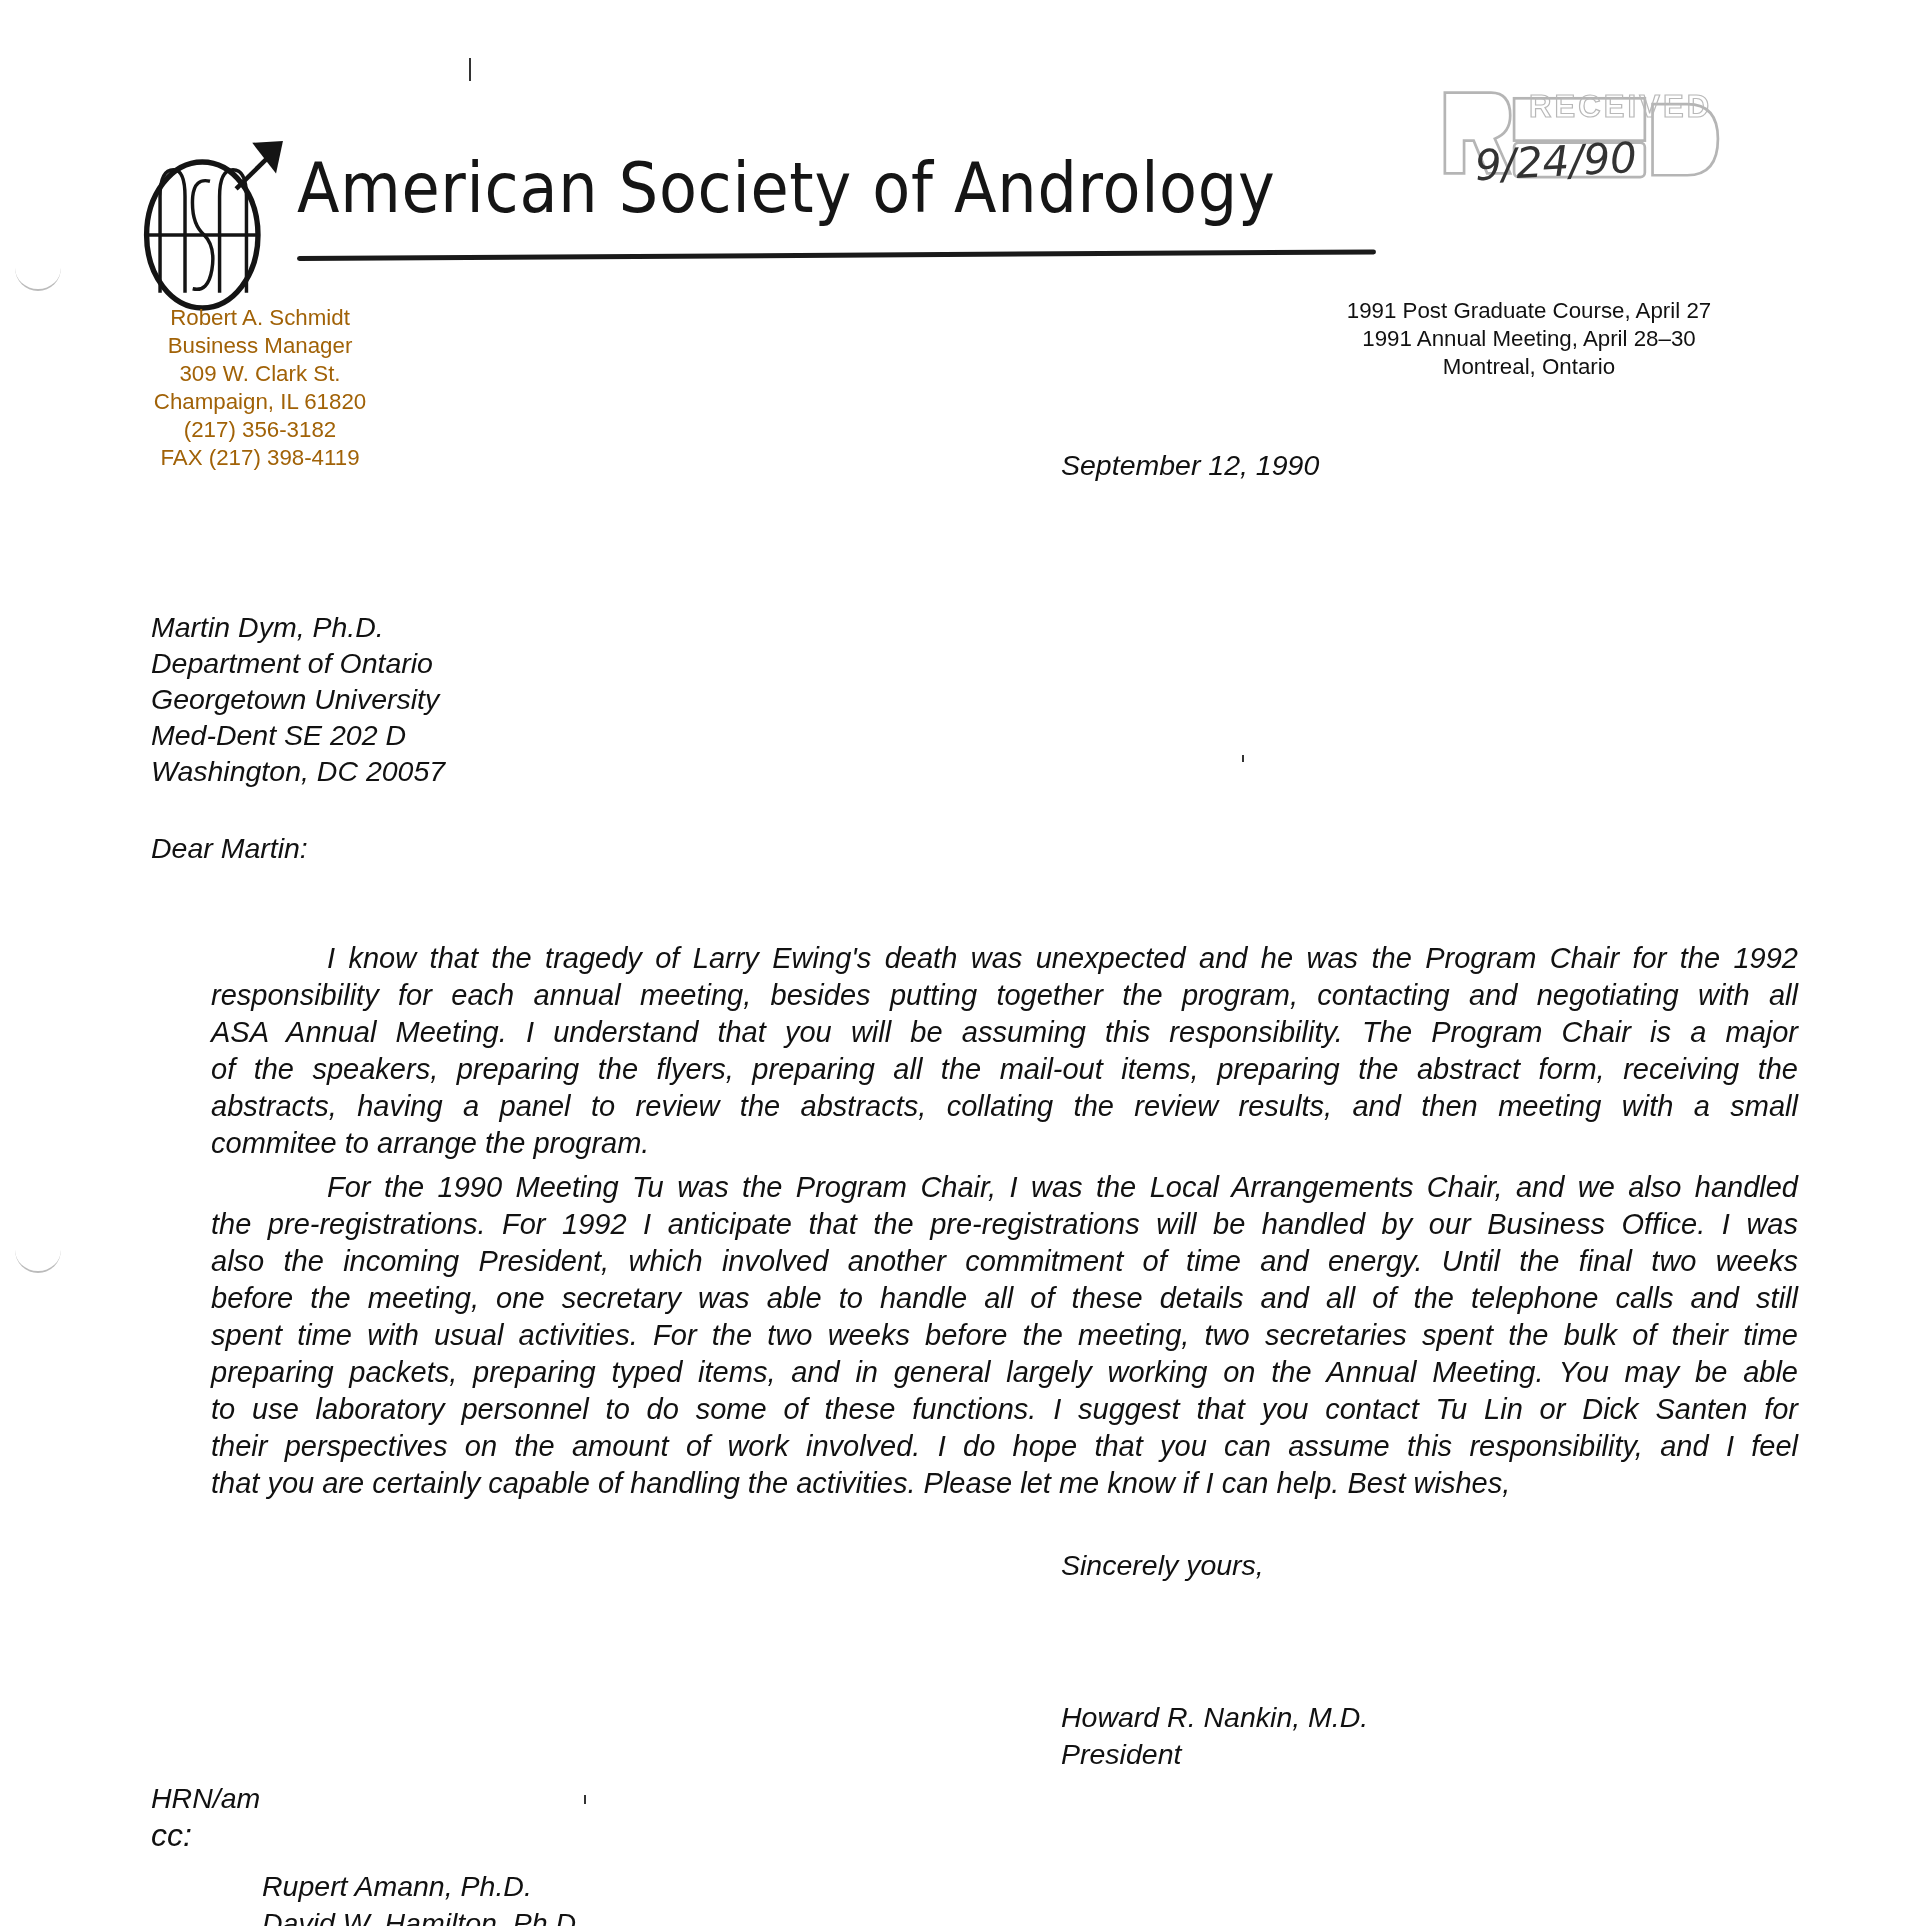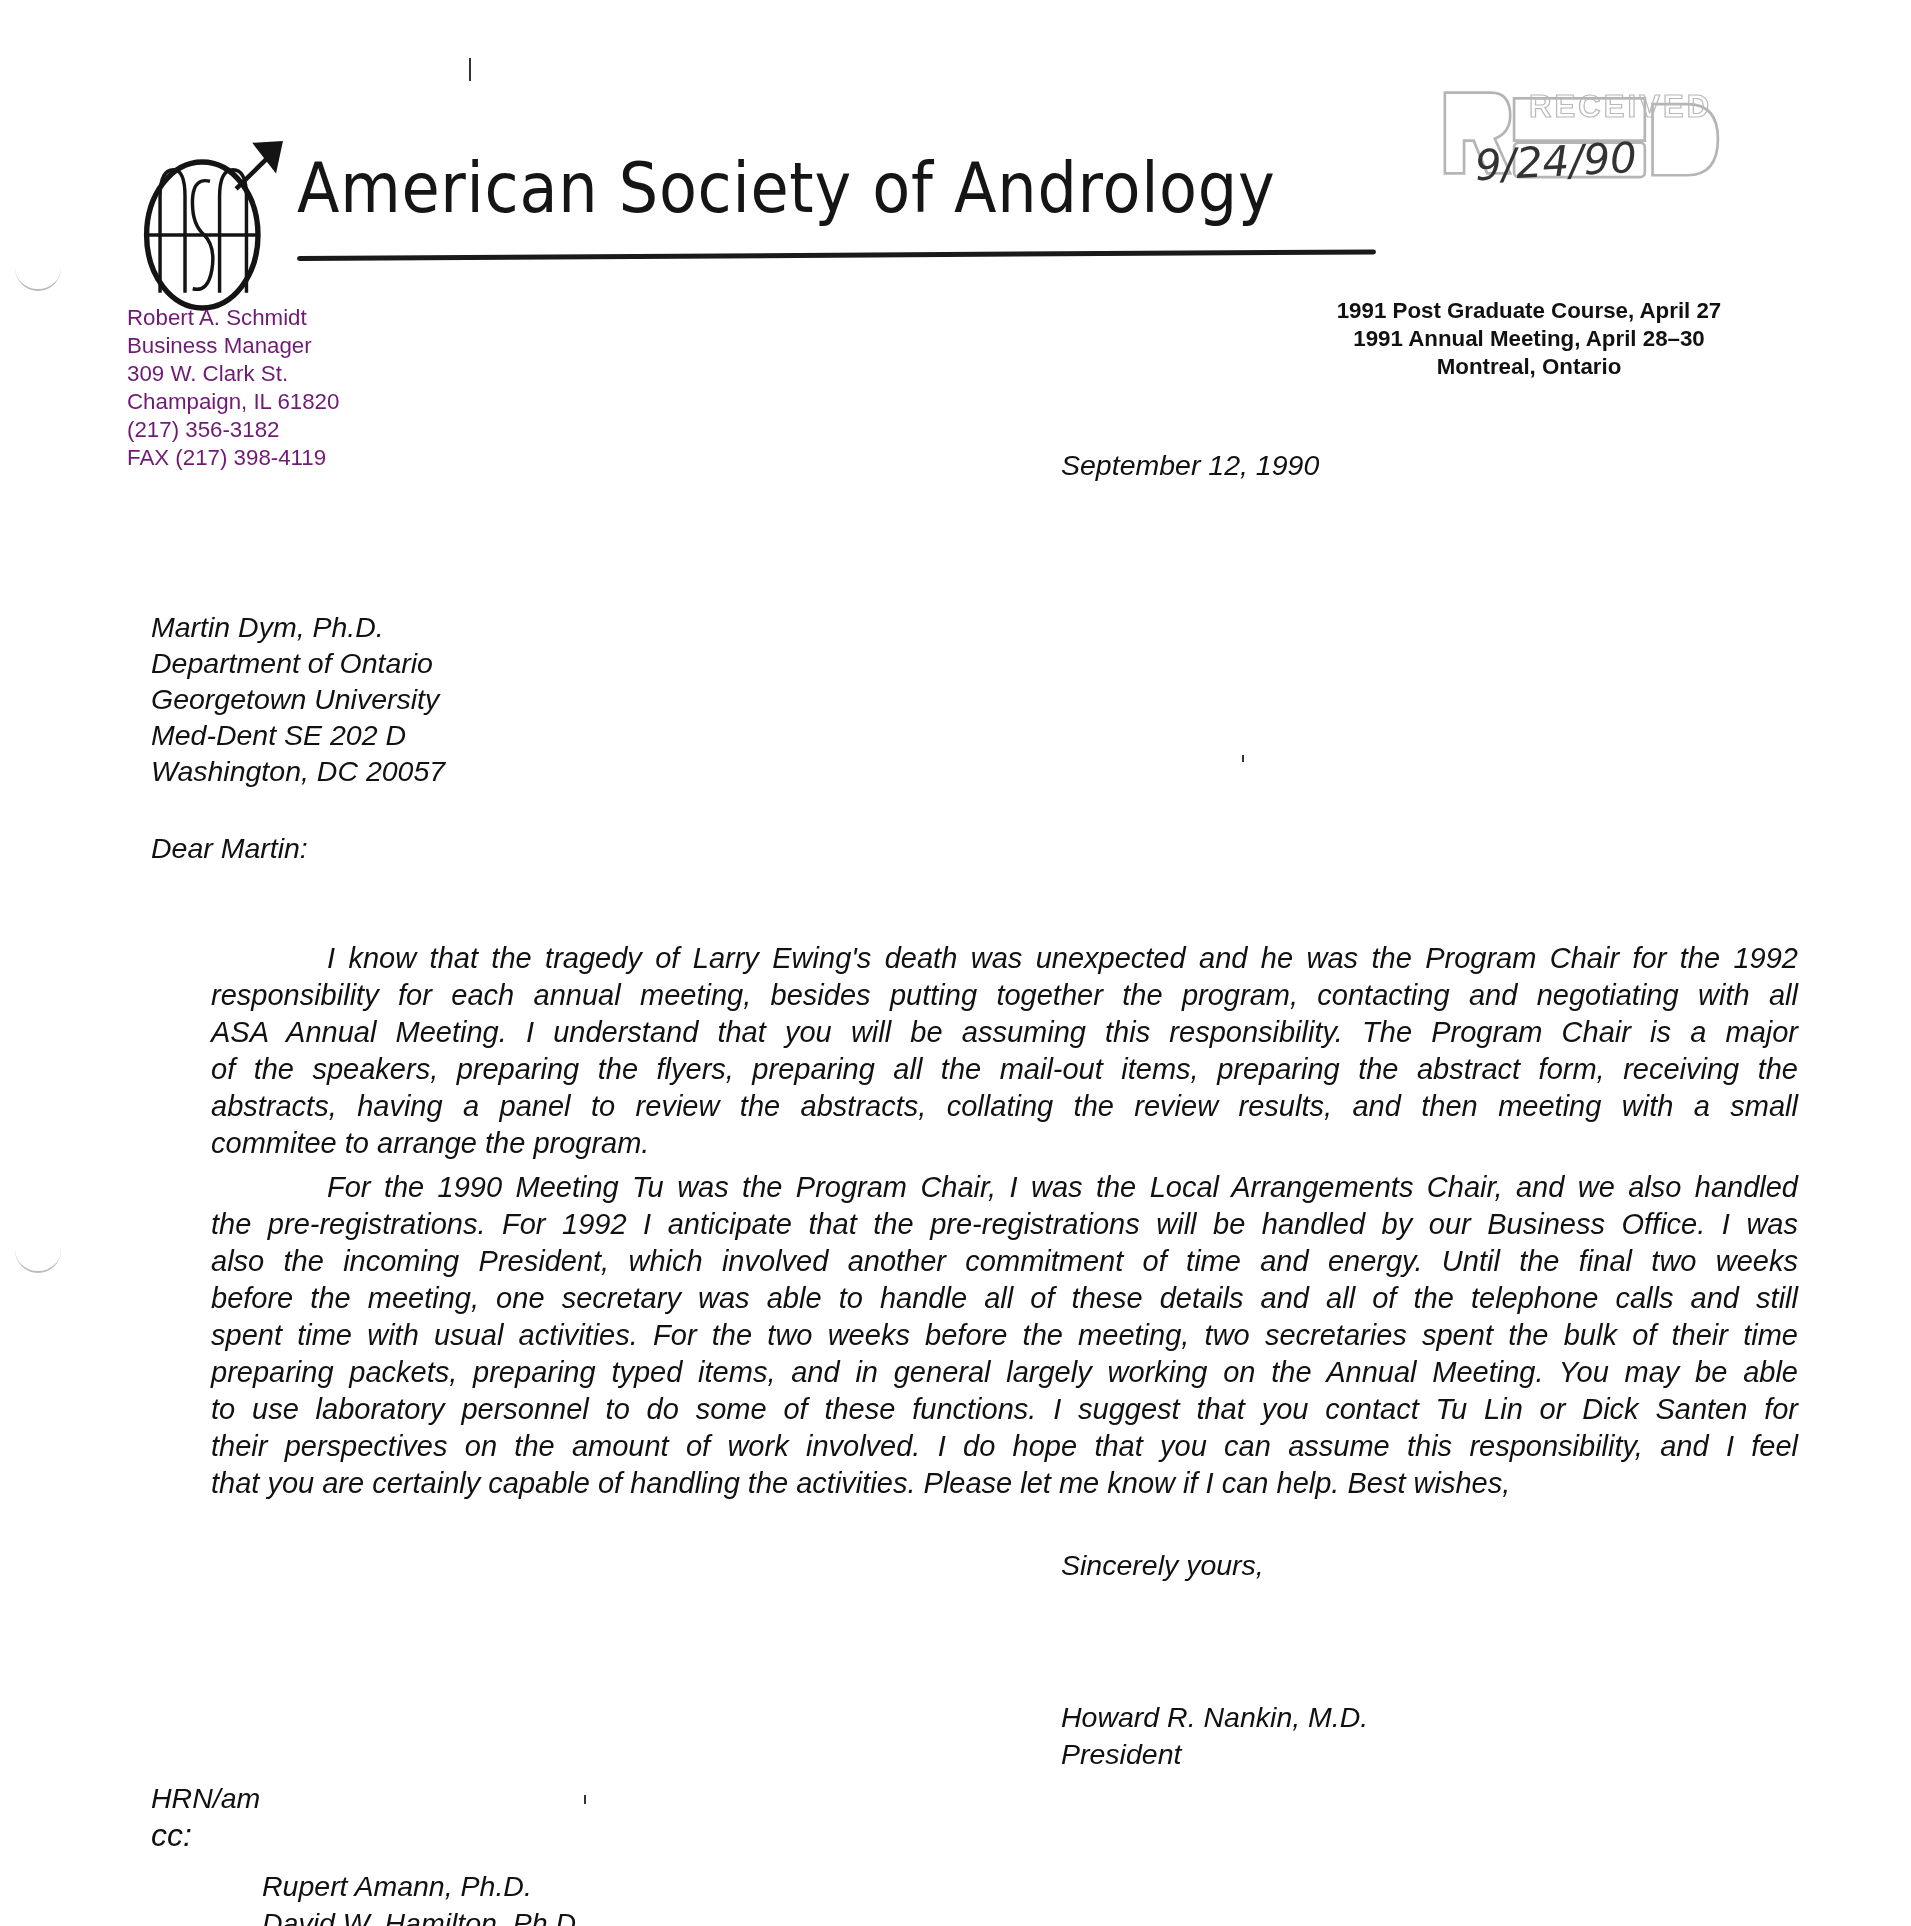--- a/index.html
+++ b/index.html
@@ -9,25 +9,25 @@
   
   .logo { left: 137px; top: 131px; width: 169px; height: 185px; }
   .org-name { left: 297px; top: 148px; font-family: "DejaVu Sans", sans-serif; font-size: 69px; letter-spacing: 0.8px; white-space: nowrap; color: #151515; transform: scaleX(0.9); transform-origin: left top; }
   .org-rule { left: 297px; top: 256px; width: 1079px; height: 5.4px; background: #1a1a1a; border-radius: 2.7px; transform: rotate(-0.35deg); transform-origin: left center; }
   .stamp { left: 1433px; top: 81px; width: 316px; height: 100px; }
   .stamp-date { left: 1475px; top: 137px; font-family: "DejaVu Sans", sans-serif; font-size: 42px; color: #333; transform: rotate(-3deg); font-style: italic; }
 
   .tick { background: #333; width: 1.9px; }
 
   
-  .bm { left: 127px; top: 304px; width: 266px; text-align: left; font-size: 22.3px; line-height: 28px; color: #701a75; }
+  .bm { left: 127px; top: 304px; width: 266px; text-align: center; font-size: 22.3px; line-height: 28px; color: #a16207; }
   .bm div { white-space: nowrap; }
 
   
-  .mt { left: 1248px; top: 297px; width: 562px; text-align: center; font-size: 22.3px; line-height: 28px; color: #111; font-weight: bold; }
+  .mt { left: 1248px; top: 297px; width: 562px; text-align: center; font-size: 22.3px; line-height: 28px; color: #111; }
 
   .date { left: 1061px; top: 449px; font-size: 28.5px; font-style: italic; }
 
   
   .addr { left: 151px; top: 609px; font-size: 28.5px; line-height: 36px; font-style: italic; }
   .salute { left: 151px; top: 832px; font-size: 28.5px; font-style: italic; }
 
   
   .para { left: 168px; width: 1587px; font-size: 29px; line-height: 37px; font-style: italic; text-align: justify; margin-left: 43px; }
   .para .ln { display: block; white-space: nowrap; text-align-last: justify; }

